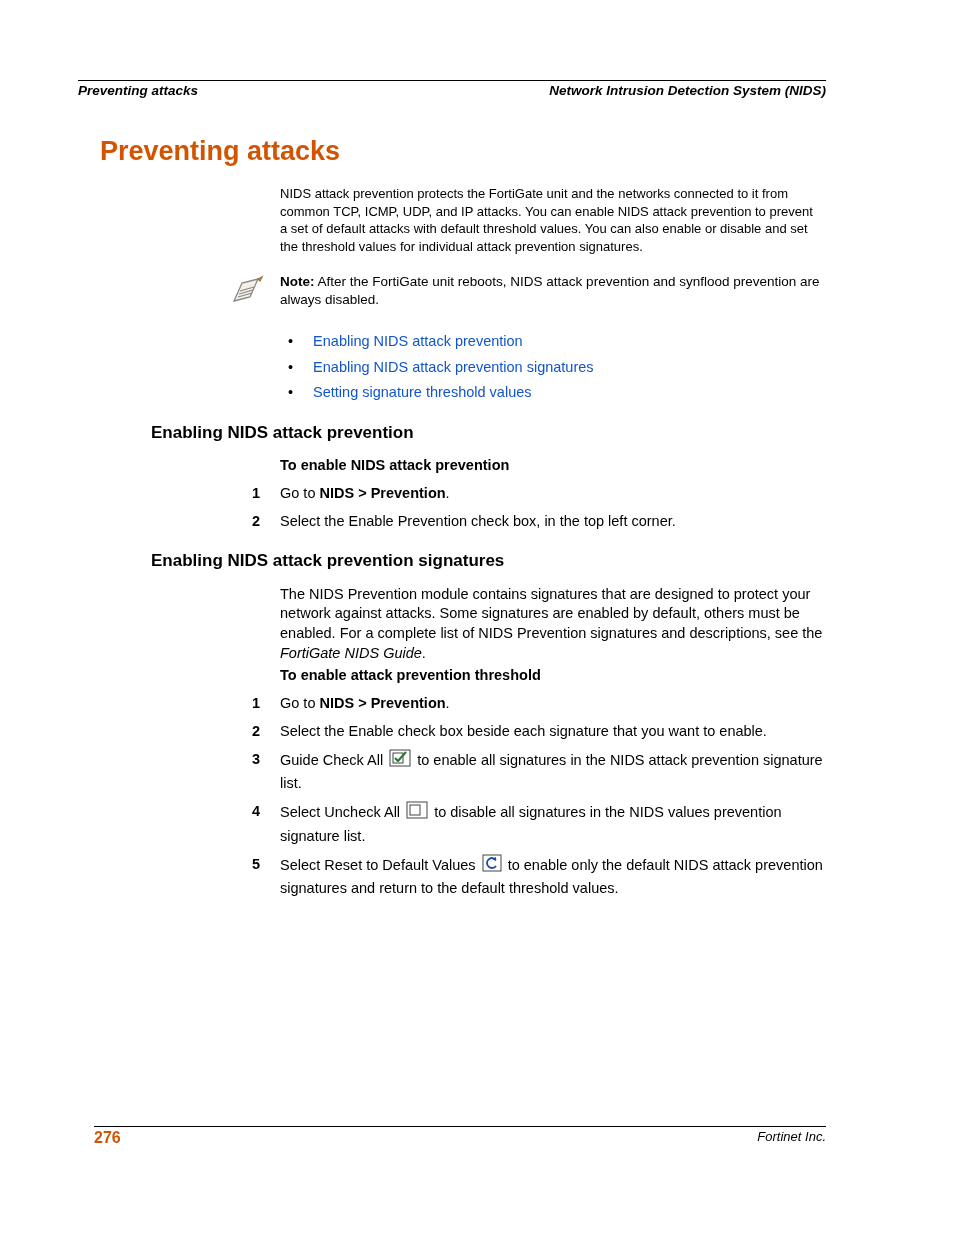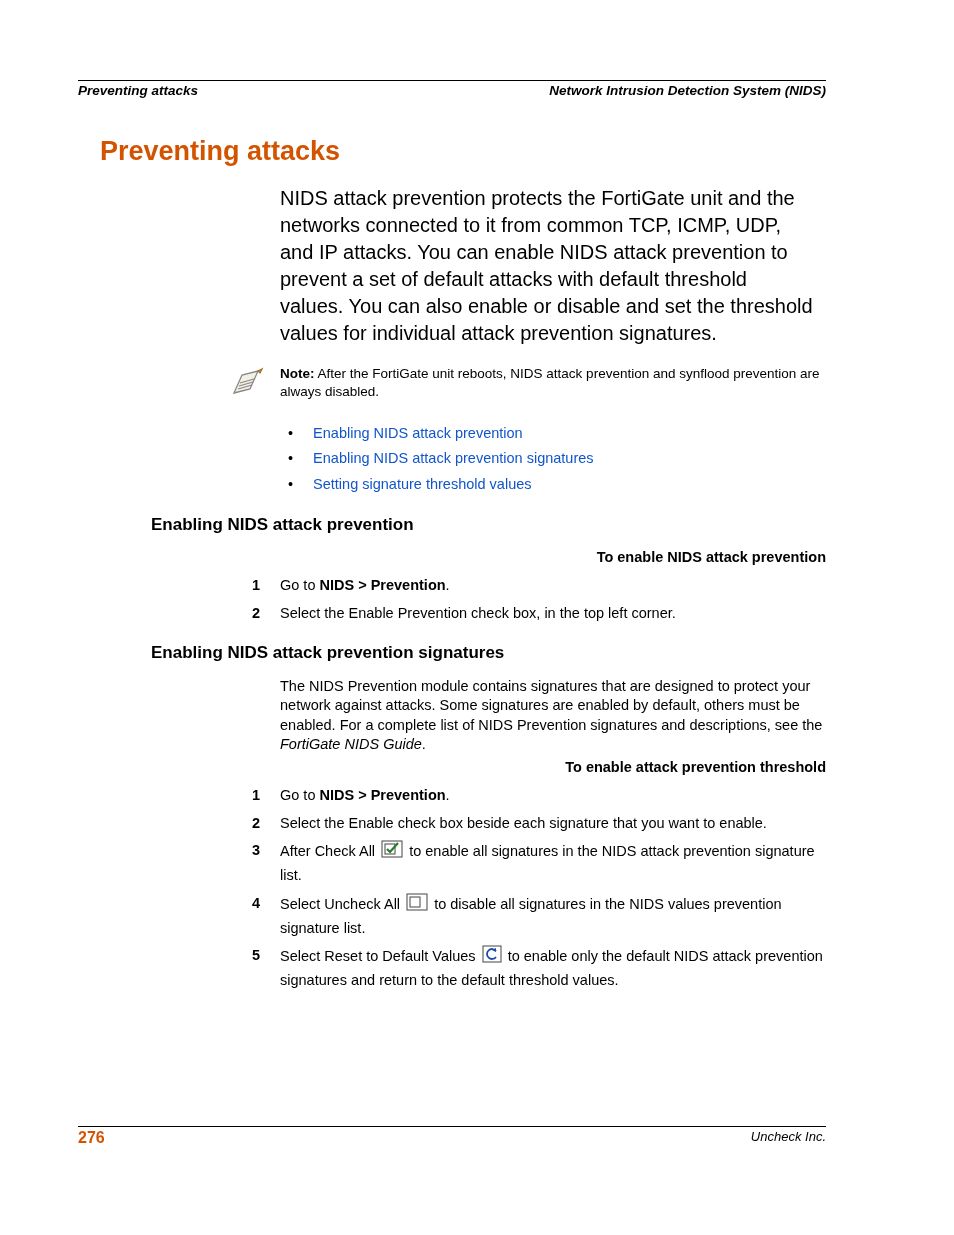--- a/index.html
+++ b/index.html
@@ -1,38 +1,38 @@
 <!DOCTYPE html>
 <html><head>
 <meta charset="utf-8">
 <style>
   * { box-sizing: border-box; margin: 0; padding: 0; }
   html, body { width: 954px; height: 1235px; background: #fff; font-family: Arial, Helvetica, sans-serif; color: #000; }
   .page { position: relative; width: 904px; height: 1235px; padding: 80px 78px 60px 78px; }
   .hr-top { border: none; border-top: 1px solid #000; margin-bottom: 2px; }
   .running-head { display: flex; justify-content: space-between; font-style: italic; font-size: 13.5px; font-weight: bold; margin-bottom: 38px; }
   .h1 { color: #d35400; font-size: 27px; font-weight: bold; margin-left: 22px; margin-bottom: 18px; }
-  .intro-block { margin-left: 202px; margin-right: 12px; font-size: 20px; line-height: 1.35; margin-bottom: 18px; }
+  .intro-block { margin-left: 202px; margin-right: 12px; font-size: 13px; line-height: 1.35; margin-bottom: 18px; }
   .note-row { display: flex; align-items: flex-start; margin-left: 150px; margin-bottom: 18px; }
   .note-icon { width: 40px; flex-shrink: 0; margin-right: 12px; margin-top: 2px; }
   .note-text { font-size: 13.5px; line-height: 1.35; }
   .bullets { margin-left: 210px; font-size: 14.5px; line-height: 1.75; margin-bottom: 18px; }
   .bullets li { list-style: none; display: flex; align-items: baseline; }
   .bullet-dot { margin-right: 20px; }
   .link { color: #1155cc; }
   .h2 { font-size: 17px; font-weight: bold; margin-left: 73px; margin-bottom: 14px; margin-top: 12px; }
   .sub-intro { margin-left: 202px; font-size: 14.5px; line-height: 1.35; margin-bottom: 4px; }
-  .procedure-title { font-weight: bold; font-size: 14.5px; margin-left: 202px; margin-bottom: 10px; text-align: right; }
+  .procedure-title { font-weight: bold; font-size: 14.5px; margin-left: 202px; margin-bottom: 10px; }
   .steps { margin-left: 166px; margin-bottom: 18px; }
   .step { display: flex; font-size: 14.5px; line-height: 1.5; margin-bottom: 6px; }
   .step-num { width: 36px; text-align: right; font-weight: bold; flex-shrink: 0; padding-right: 20px; }
   .step-body { flex: 1; }
   .inline-icon { display: inline-block; vertical-align: middle; margin: 0 2px; }
   .italic { font-style: italic; }
-  .footer { position: absolute; left: 78px; right: 78px; bottom: 88px; }
+  .footer { position: absolute; left: 94px; right: 78px; bottom: 88px; }
   .hr-bot { border: none; border-top: 1px solid #000; margin-bottom: 2px; }
   .footer-row { display: flex; justify-content: space-between; font-size: 14px; }
   .page-num { color: #d35400; font-weight: bold; font-size: 16px; }
   .foot-right { font-style: italic; font-size: 13px; }
 </style>
 </head>
 <body>
 
 <div class="page">
 
@@ -105,21 +105,21 @@
         <span>Go to </span><b>NIDS &gt; Prevention</b><span>.</span>
       </span>
     </div>
     <div class="step">
       <span class="step-num">2</span>
       <span class="step-body">Select the Enable check box beside each signature that you want to enable.</span>
     </div>
     <div class="step">
       <span class="step-num">3</span>
       <span class="step-body">
-        <span>After Check All </span><span class="inline-icon"><svg width="22" height="18" viewBox="0 0 22 18">
+        <span>Guide Check All </span><span class="inline-icon"><svg width="22" height="18" viewBox="0 0 22 18">
               <rect x="1" y="1" width="20" height="16" fill="#fff" stroke="#444"></rect>
               <rect x="4" y="4" width="10" height="10" fill="#fff" stroke="#444"></rect>
               <path d="M6 9 L9 12 L17 3" stroke="#2a7a2a" stroke-width="2.2" fill="none"></path>
             </svg></span><span> to enable all signatures in the NIDS attack prevention signature list.</span>
       </span>
     </div>
     <div class="step">
       <span class="step-num">4</span>
       <span class="step-body">
         <span>Select Uncheck All </span><span class="inline-icon"><svg width="22" height="18" viewBox="0 0 22 18">
@@ -137,17 +137,17 @@
               <path d="M14 3 L14 7 L10 5 Z" fill="#1a4aa8"></path>
             </svg></span><span> to enable only the default NIDS attack prevention signatures and return to the default threshold values.</span>
       </span>
     </div>
   </div>
 
   <div class="footer">
     <hr class="hr-bot">
     <div class="footer-row">
       <span class="page-num">276</span>
-      <span class="foot-right">Uncheck Inc.</span>
+      <span class="foot-right">Fortinet Inc.</span>
     </div>
   </div>
 
 </div>
 
 </body></html>

